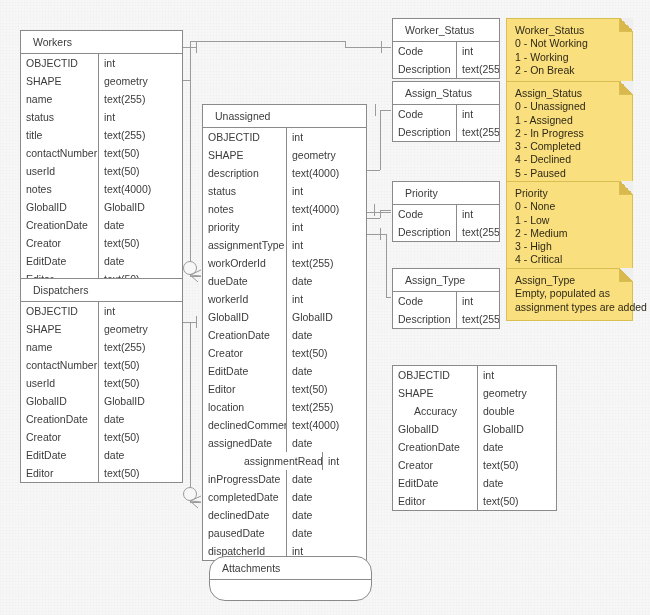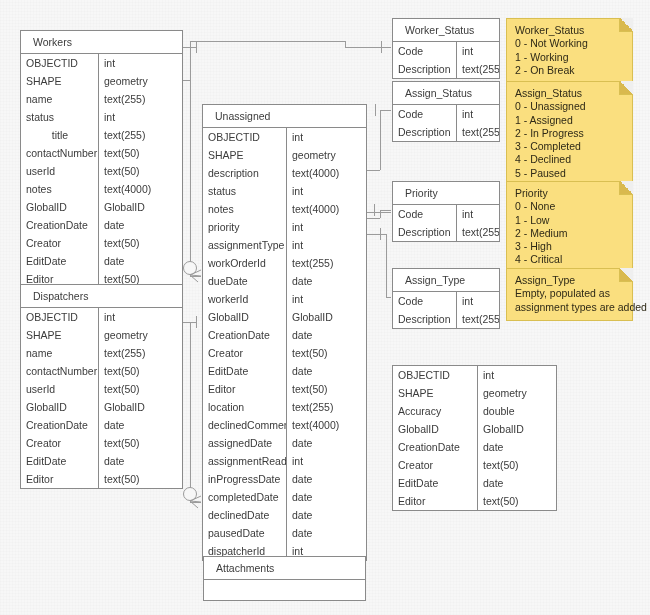--- a/index.html
+++ b/index.html
@@ -116,21 +116,21 @@
         </div>
         <div class="row">
           <div class="nm" style="width: 78px;">name</div>
           <div class="ty">text(255)</div>
         </div>
         <div class="row">
           <div class="nm" style="width: 78px;">status</div>
           <div class="ty">int</div>
         </div>
         <div class="row">
-          <div class="nm" style="width: 78px; text-align: center;">title</div>
+          <div class="nm" style="width: 78px;">title</div>
           <div class="ty">text(255)</div>
         </div>
         <div class="row">
           <div class="nm" style="width: 78px;">contactNumber</div>
           <div class="ty">text(50)</div>
         </div>
         <div class="row">
           <div class="nm" style="width: 78px;">userId</div>
           <div class="ty">text(50)</div>
         </div>
@@ -153,21 +153,21 @@
         <div class="row">
           <div class="nm" style="width: 78px;">EditDate</div>
           <div class="ty">date</div>
         </div>
         <div class="row">
           <div class="nm" style="width: 78px;">Editor</div>
           <div class="ty">text(50)</div>
         </div>
       </div>
     </div>
-    <div class="entity" style="left: 20px; top: 284px; width: 163px;">
+    <div class="entity" style="left: 20px; top: 278px; width: 163px;">
       <div class="ent-title">Dispatchers</div>
       <div class="ent-body">
         <div class="row">
           <div class="nm" style="width: 78px;">OBJECTID</div>
           <div class="ty">int</div>
         </div>
         <div class="row">
           <div class="nm" style="width: 78px;">SHAPE</div>
           <div class="ty">geometry</div>
         </div>
@@ -274,21 +274,21 @@
         </div>
         <div class="row">
           <div class="nm" style="width: 84px;">declinedComment</div>
           <div class="ty">text(4000)</div>
         </div>
         <div class="row">
           <div class="nm" style="width: 84px;">assignedDate</div>
           <div class="ty">date</div>
         </div>
         <div class="row">
-          <div class="nm" style="width: 84px;">assignmentRead</div>
+          <div class="nm" style="width: 84px; margin-left: 36px;">assignmentRead</div>
           <div class="ty">int</div>
         </div>
         <div class="row">
           <div class="nm" style="width: 84px;">inProgressDate</div>
           <div class="ty">date</div>
         </div>
         <div class="row">
           <div class="nm" style="width: 84px;">completedDate</div>
           <div class="ty">date</div>
         </div>
@@ -362,21 +362,21 @@
       <div class="ent-body">
         <div class="row">
           <div class="nm" style="width: 85px;">OBJECTID</div>
           <div class="ty">int</div>
         </div>
         <div class="row">
           <div class="nm" style="width: 85px;">SHAPE</div>
           <div class="ty">geometry</div>
         </div>
         <div class="row">
-          <div class="nm" style="width: 85px;">Accuracy</div>
+          <div class="nm" style="width: 85px; text-align: center;">Accuracy</div>
           <div class="ty">double</div>
         </div>
         <div class="row">
           <div class="nm" style="width: 85px;">GlobalID</div>
           <div class="ty">GlobalID</div>
         </div>
         <div class="row">
           <div class="nm" style="width: 85px;">CreationDate</div>
           <div class="ty">date</div>
         </div>
@@ -387,21 +387,21 @@
         <div class="row">
           <div class="nm" style="width: 85px;">EditDate</div>
           <div class="ty">date</div>
         </div>
         <div class="row">
           <div class="nm" style="width: 85px;">Editor</div>
           <div class="ty">text(50)</div>
         </div>
       </div>
     </div>
-    <div class="entity" style="left: 203px; top: 556px; width: 163px;">
+    <div class="entity" style="left: 209px; top: 556px; width: 163px; border-radius: 16px;">
       <div class="ent-title">Attachments</div>
       <div class="ent-body">
         <div class="row empty">
           <div class="nm" style="width: 163px; border-right: none;"></div>
           <div class="ty"></div>
         </div>
       </div>
     </div>
     <div class="note" style="left: 506px; top: 18px; width: 127px;">
       <div class="fold"></div>

